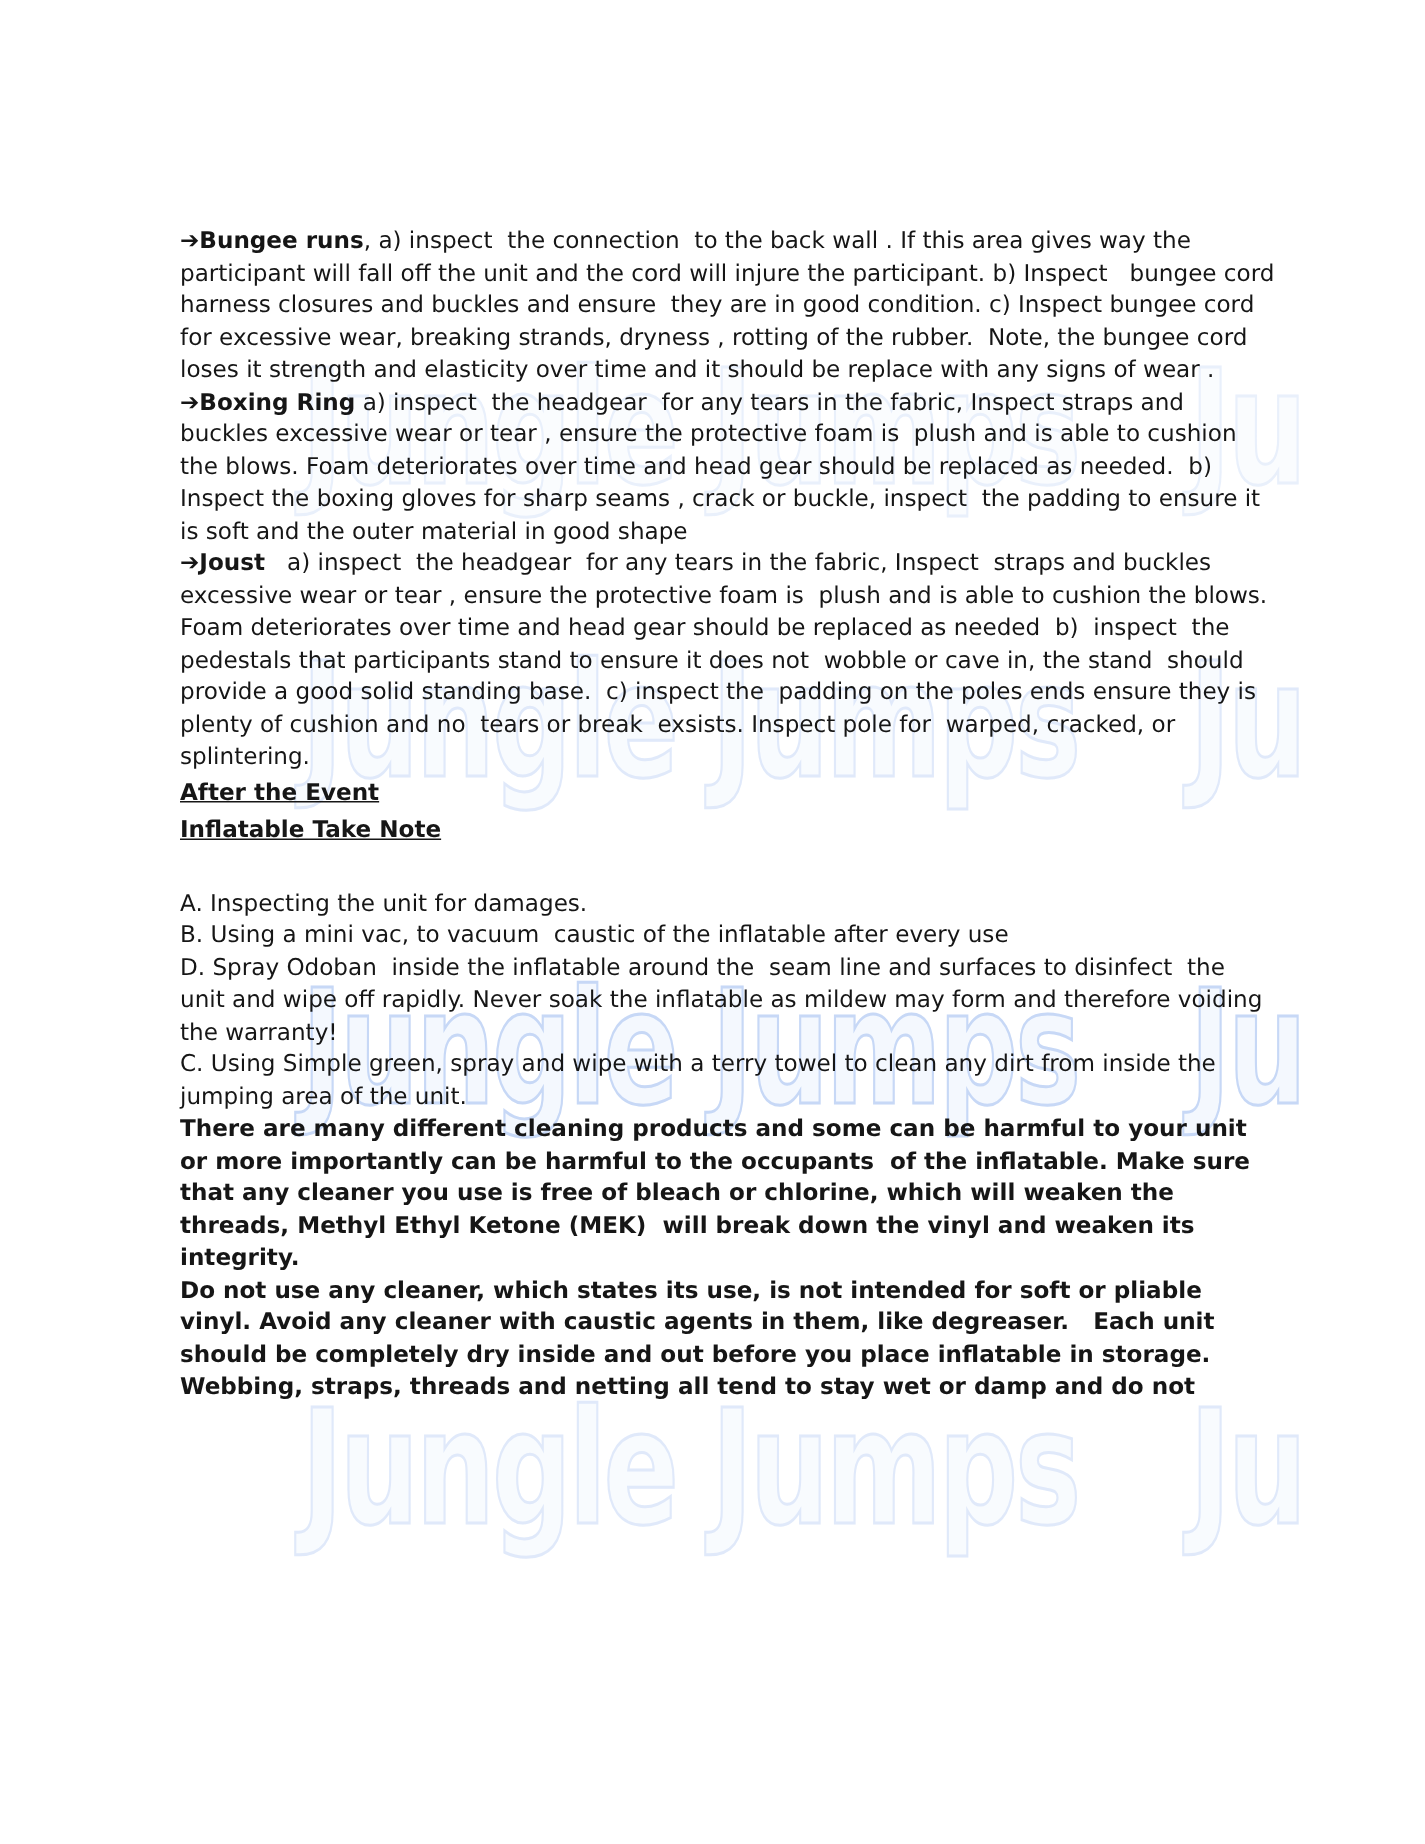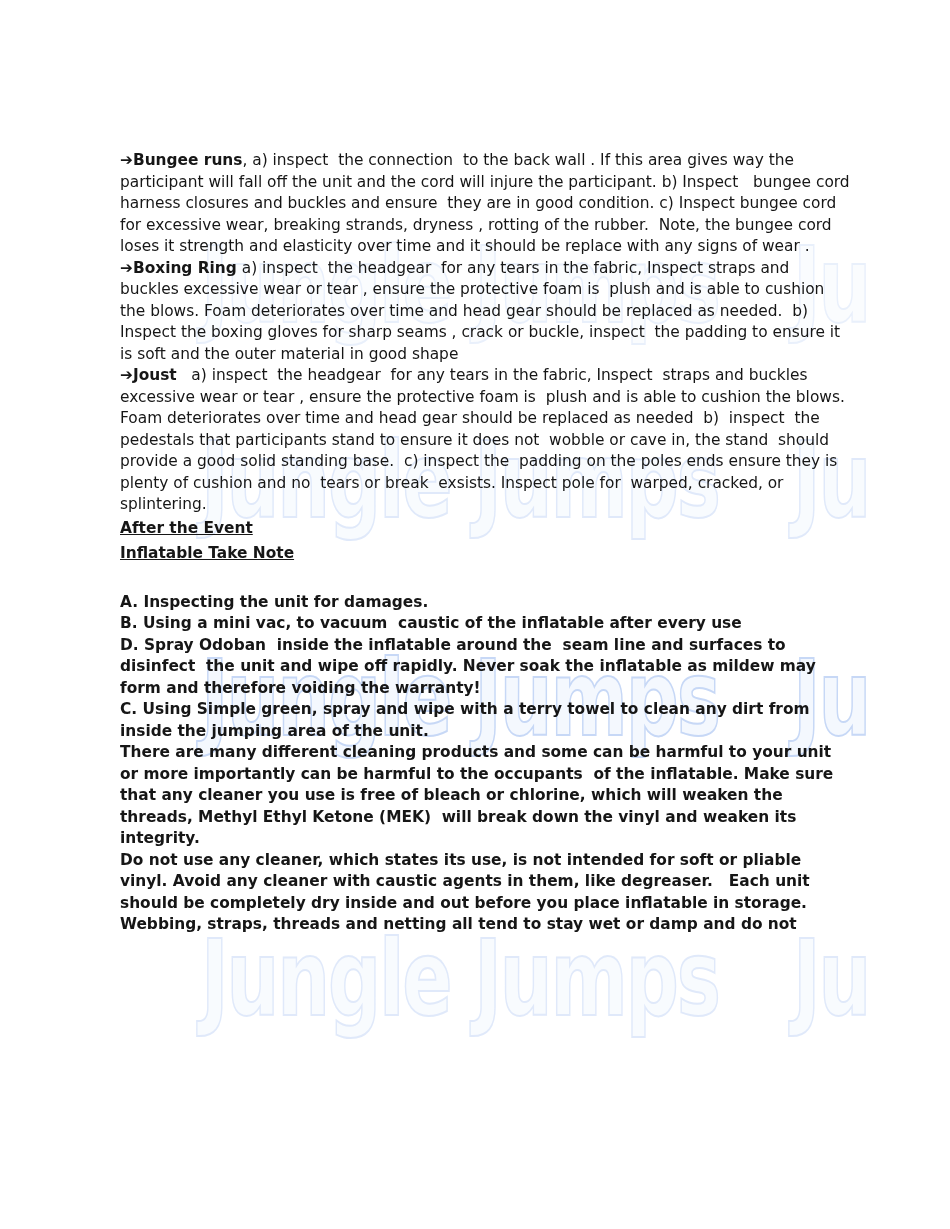--- a/index.html
+++ b/index.html
@@ -48,21 +48,21 @@
     position: absolute;
     left: 120px;
     top: 150px;
     width: 730px;
   }
   .content p { margin: 0; white-space: pre-wrap; }
   .bullet-para { margin-bottom: 27px; }
   .b { font-weight: 700; }
   .headings { margin: 0 0 26px 0; text-decoration: underline; }
   .heading { font-weight: 700; line-height: 25px; }
-  .item { margin-bottom: 3px; font-weight: bold; }
+  .item { margin-bottom: 3px; }
   .body-para { margin-bottom: 3px; font-weight: bold; }
 </style>
 </head>
 <body>
 
 <div class="page">
 
   <div class="watermark-layer">
     <div class="wm-row wm-row1">
         <span class="wm-word wm-main">Jungle Jumps</span>

